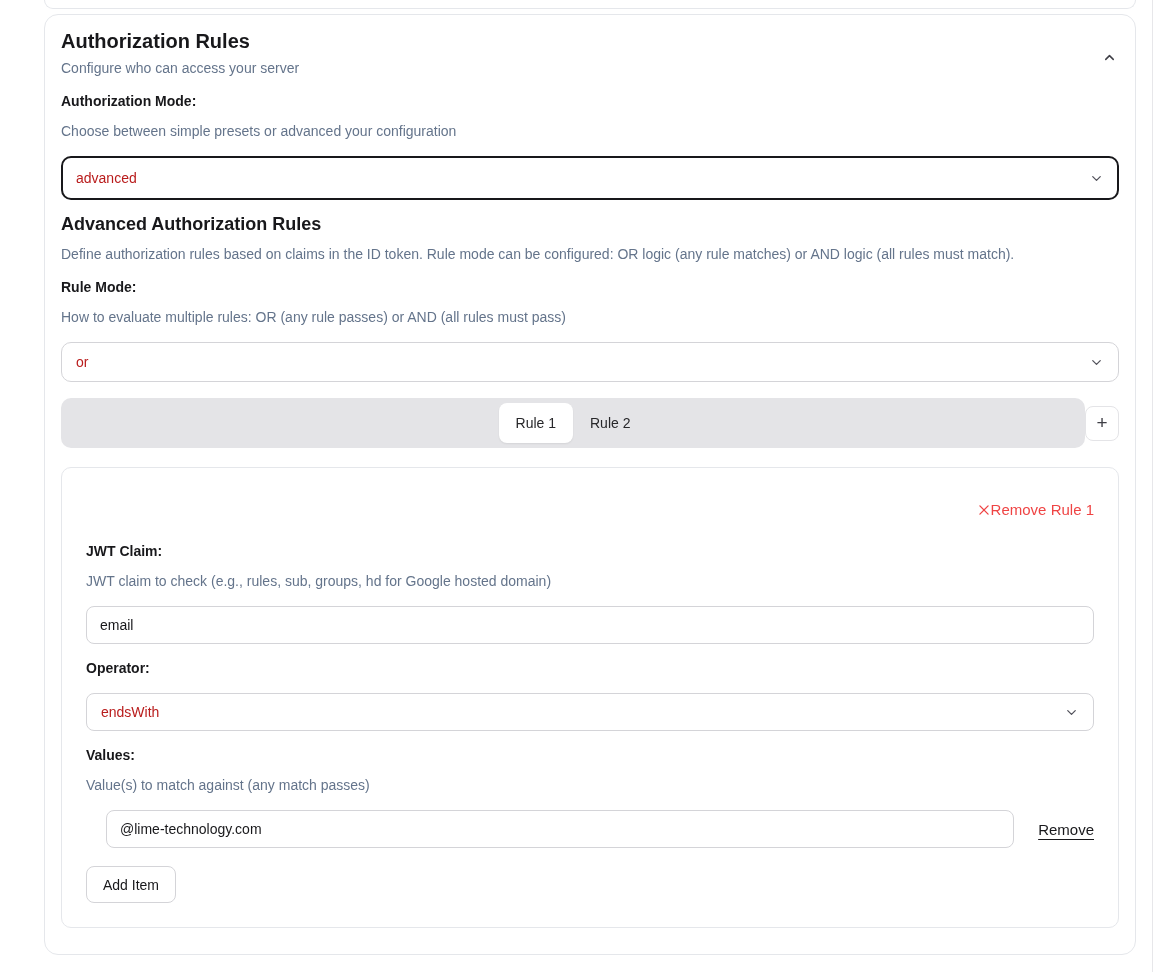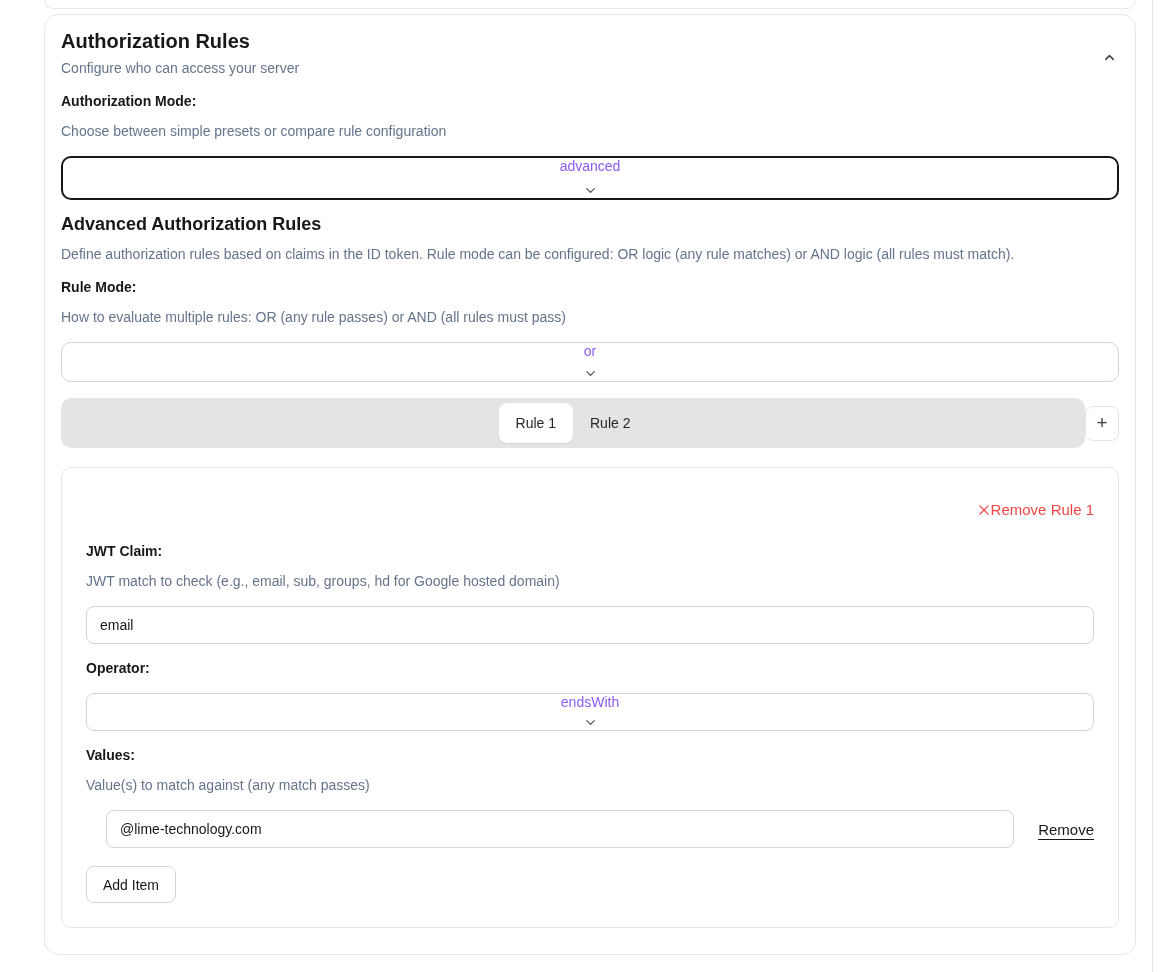--- a/index.html
+++ b/index.html
@@ -30,21 +30,21 @@
     background:transparent; border:none; color:#3f3f46; cursor:pointer; padding:0;
   }
 
   .field-label { margin-top:16px; font-size:14px; font-weight:700; line-height:17px; color:#18181b; }
   .field-desc  { margin-top:13px; font-size:14px; line-height:17px; color:#64748b; }
   .section-title { margin-top:16px; font-size:18px; font-weight:700; line-height:17px; color:#18181b; }
 
   .select {
     margin-top:16px; height:40px; border:1px solid #d4d4d8; border-radius:10px;
     background:#fff; display:flex; align-items:center; justify-content:space-between;
-    padding:0 14px; font-size:14px; color:#8b5cf6; cursor:pointer;flex-direction:column;
+    padding:0 14px; font-size:14px; color:#b91c1c; cursor:pointer;
   }
   .select.focused { height:44px; border:2px solid #18181b; padding:0 13px; }
   .select .chev { color:#52525b; display:flex; }
 
   .tabs-row { margin-top:16px; display:flex; align-items:center; gap:0; }
   .tab-bar {
     flex:1; height:50px; background:#e4e4e7; border-radius:10px;
     display:flex; align-items:center; justify-content:center; padding:0 5px;
   }
   .tab {
@@ -100,21 +100,21 @@
     <div class="card-subtitle">Configure who can access your server</div>
     <button class="collapse-btn">
       <span style="display:flex;">
         <svg width="15" height="15" viewBox="0 0 24 24" fill="none" stroke="currentColor" stroke-width="2.4" stroke-linecap="round" stroke-linejoin="round">
             <polyline points="6 15 12 9 18 15"></polyline>
           </svg>
       </span>
     </button>
 
     <div class="field-label">Authorization Mode:</div>
-    <div class="field-desc">Choose between simple presets or compare rule configuration</div>
+    <div class="field-desc">Choose between simple presets or advanced your configuration</div>
     <div class="select focused">
       <span>advanced</span>
       <span class="chev">
         <svg width="15" height="15" viewBox="0 0 24 24" fill="none" stroke="currentColor" stroke-width="2" stroke-linecap="round" stroke-linejoin="round">
             <polyline points="6 9 12 15 18 9"></polyline>
           </svg>
       </span>
     </div>
 
     <div class="section-title">Advanced Authorization Rules</div>
@@ -149,21 +149,21 @@
             <svg width="14" height="14" viewBox="0 0 24 24" fill="none" stroke="currentColor" stroke-width="2.2" stroke-linecap="round">
                 <line x1="5" y1="5" x2="19" y2="19"></line>
                 <line x1="19" y1="5" x2="5" y2="19"></line>
               </svg>
           </span>
           <span>Remove Rule 1</span>
         </button>
       </div>
 
       <div class="field-label first">JWT Claim:</div>
-      <div class="field-desc">JWT match to check (e.g., email, sub, groups, hd for Google hosted domain)</div>
+      <div class="field-desc">JWT claim to check (e.g., rules, sub, groups, hd for Google hosted domain)</div>
       <input class="text-input" type="text" value="email" style="">
 
       <div class="field-label">Operator:</div>
       <div class="select" style="height:38px; border-radius:8px;">
         <span>endsWith</span>
         <span class="chev">
           <svg width="15" height="15" viewBox="0 0 24 24" fill="none" stroke="currentColor" stroke-width="2" stroke-linecap="round" stroke-linejoin="round">
               <polyline points="6 9 12 15 18 9"></polyline>
             </svg>
         </span>

